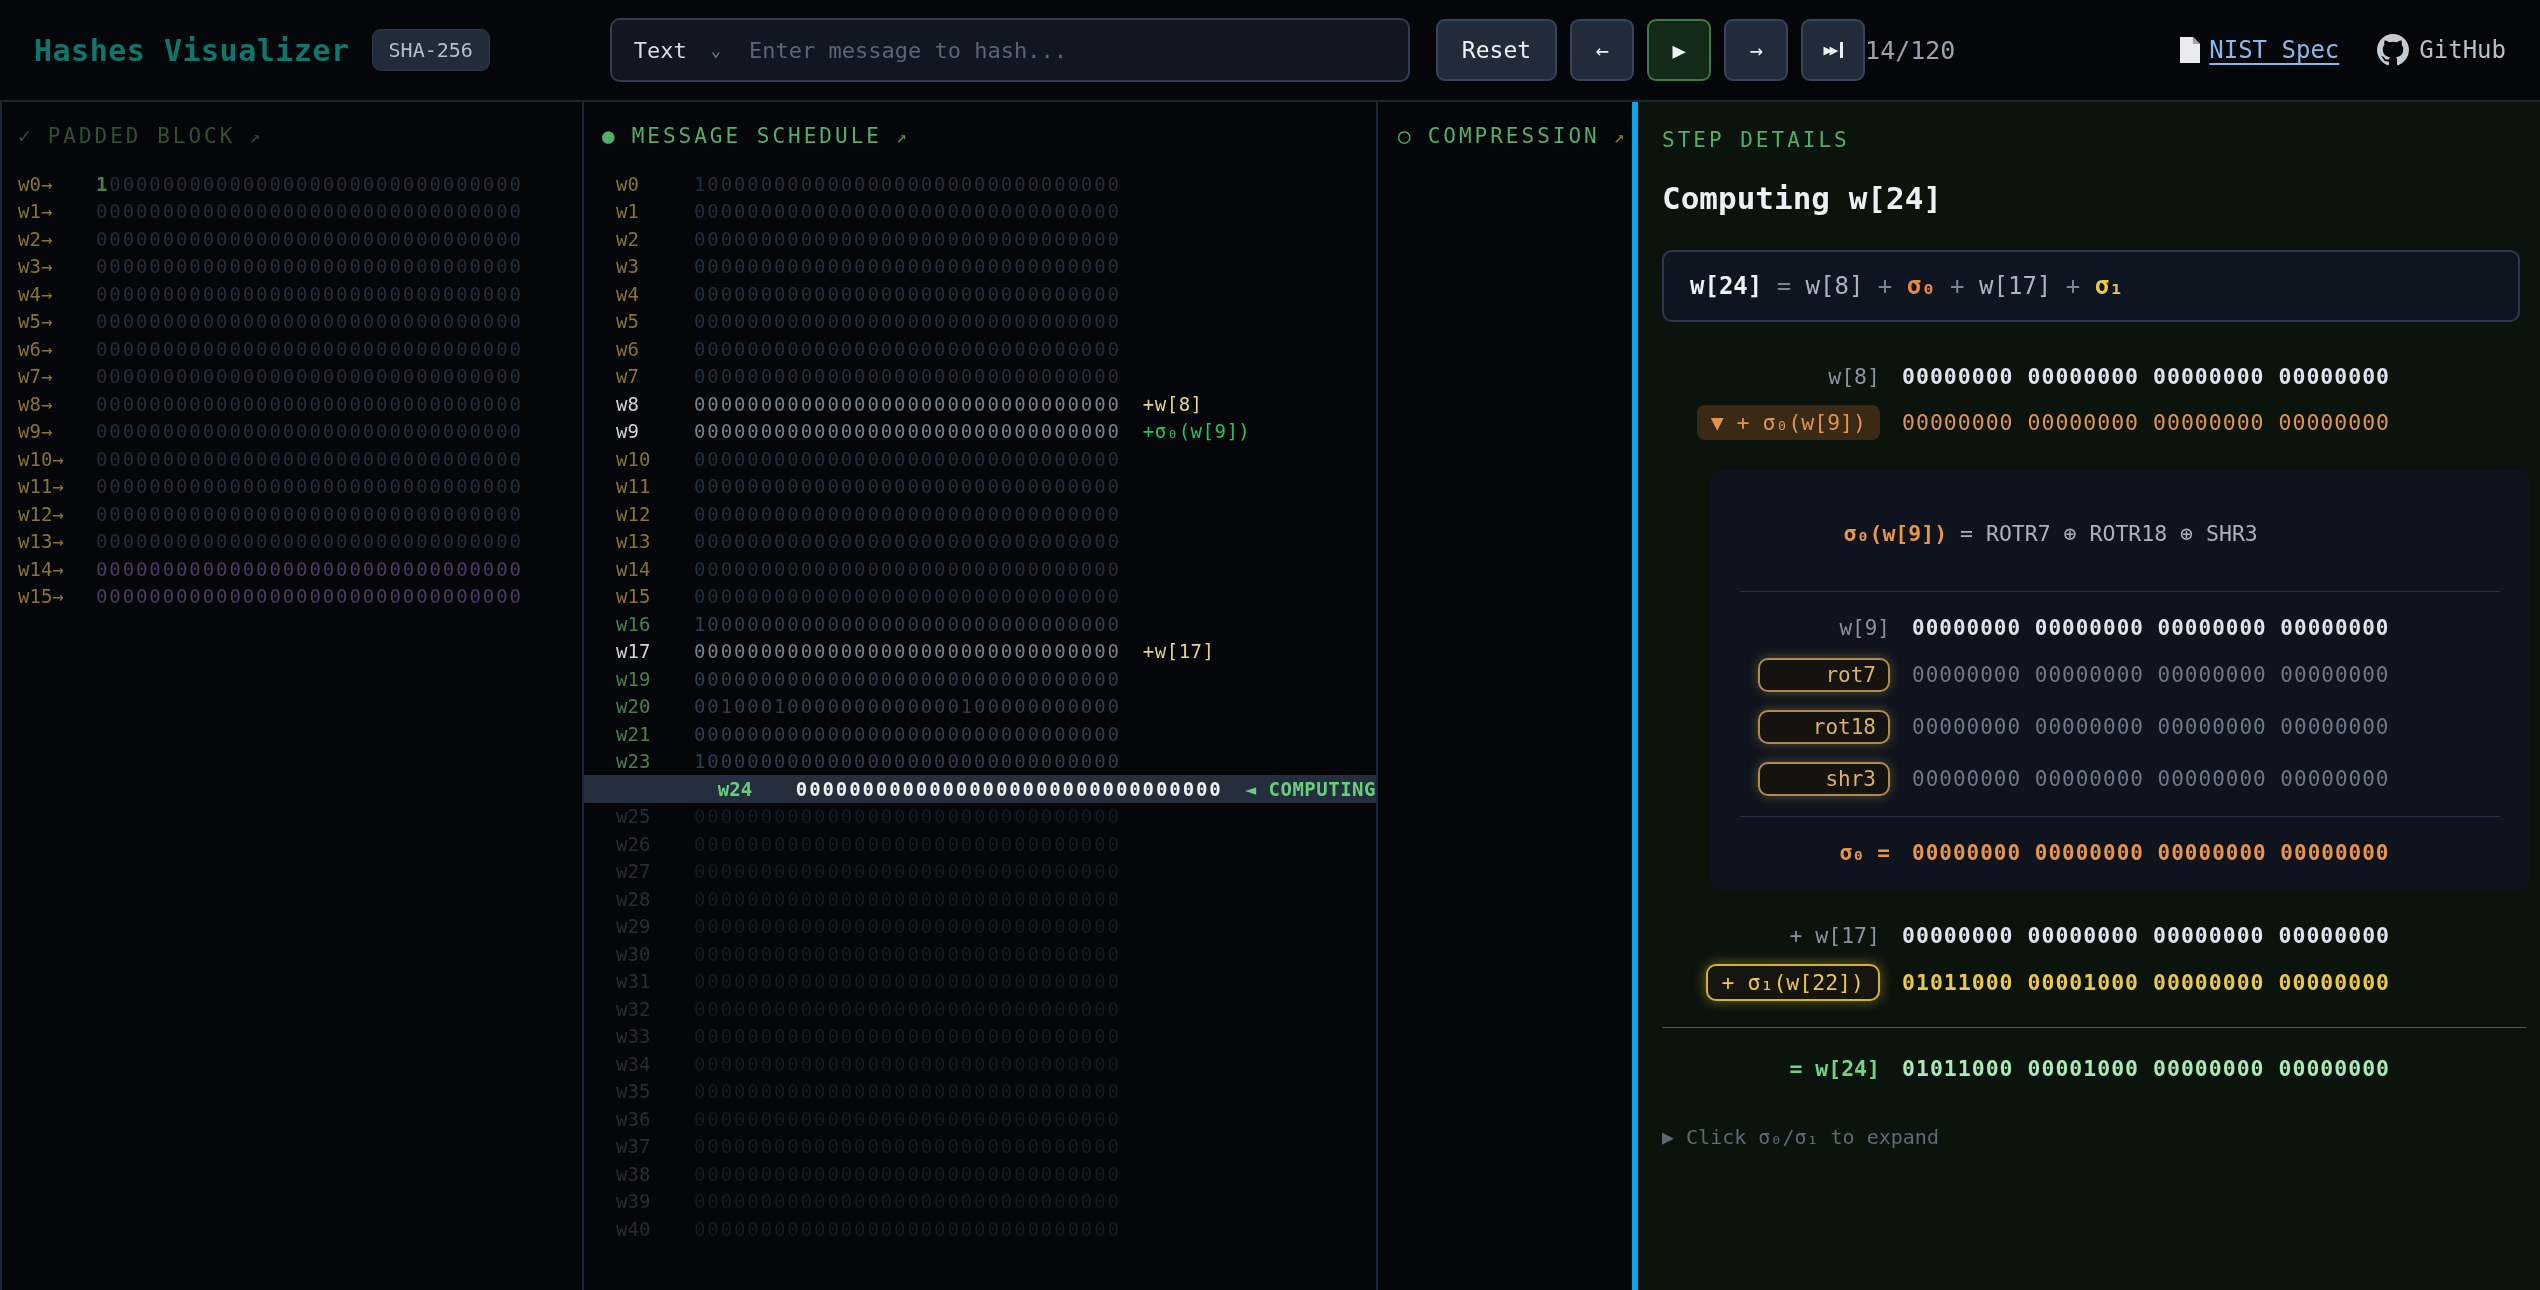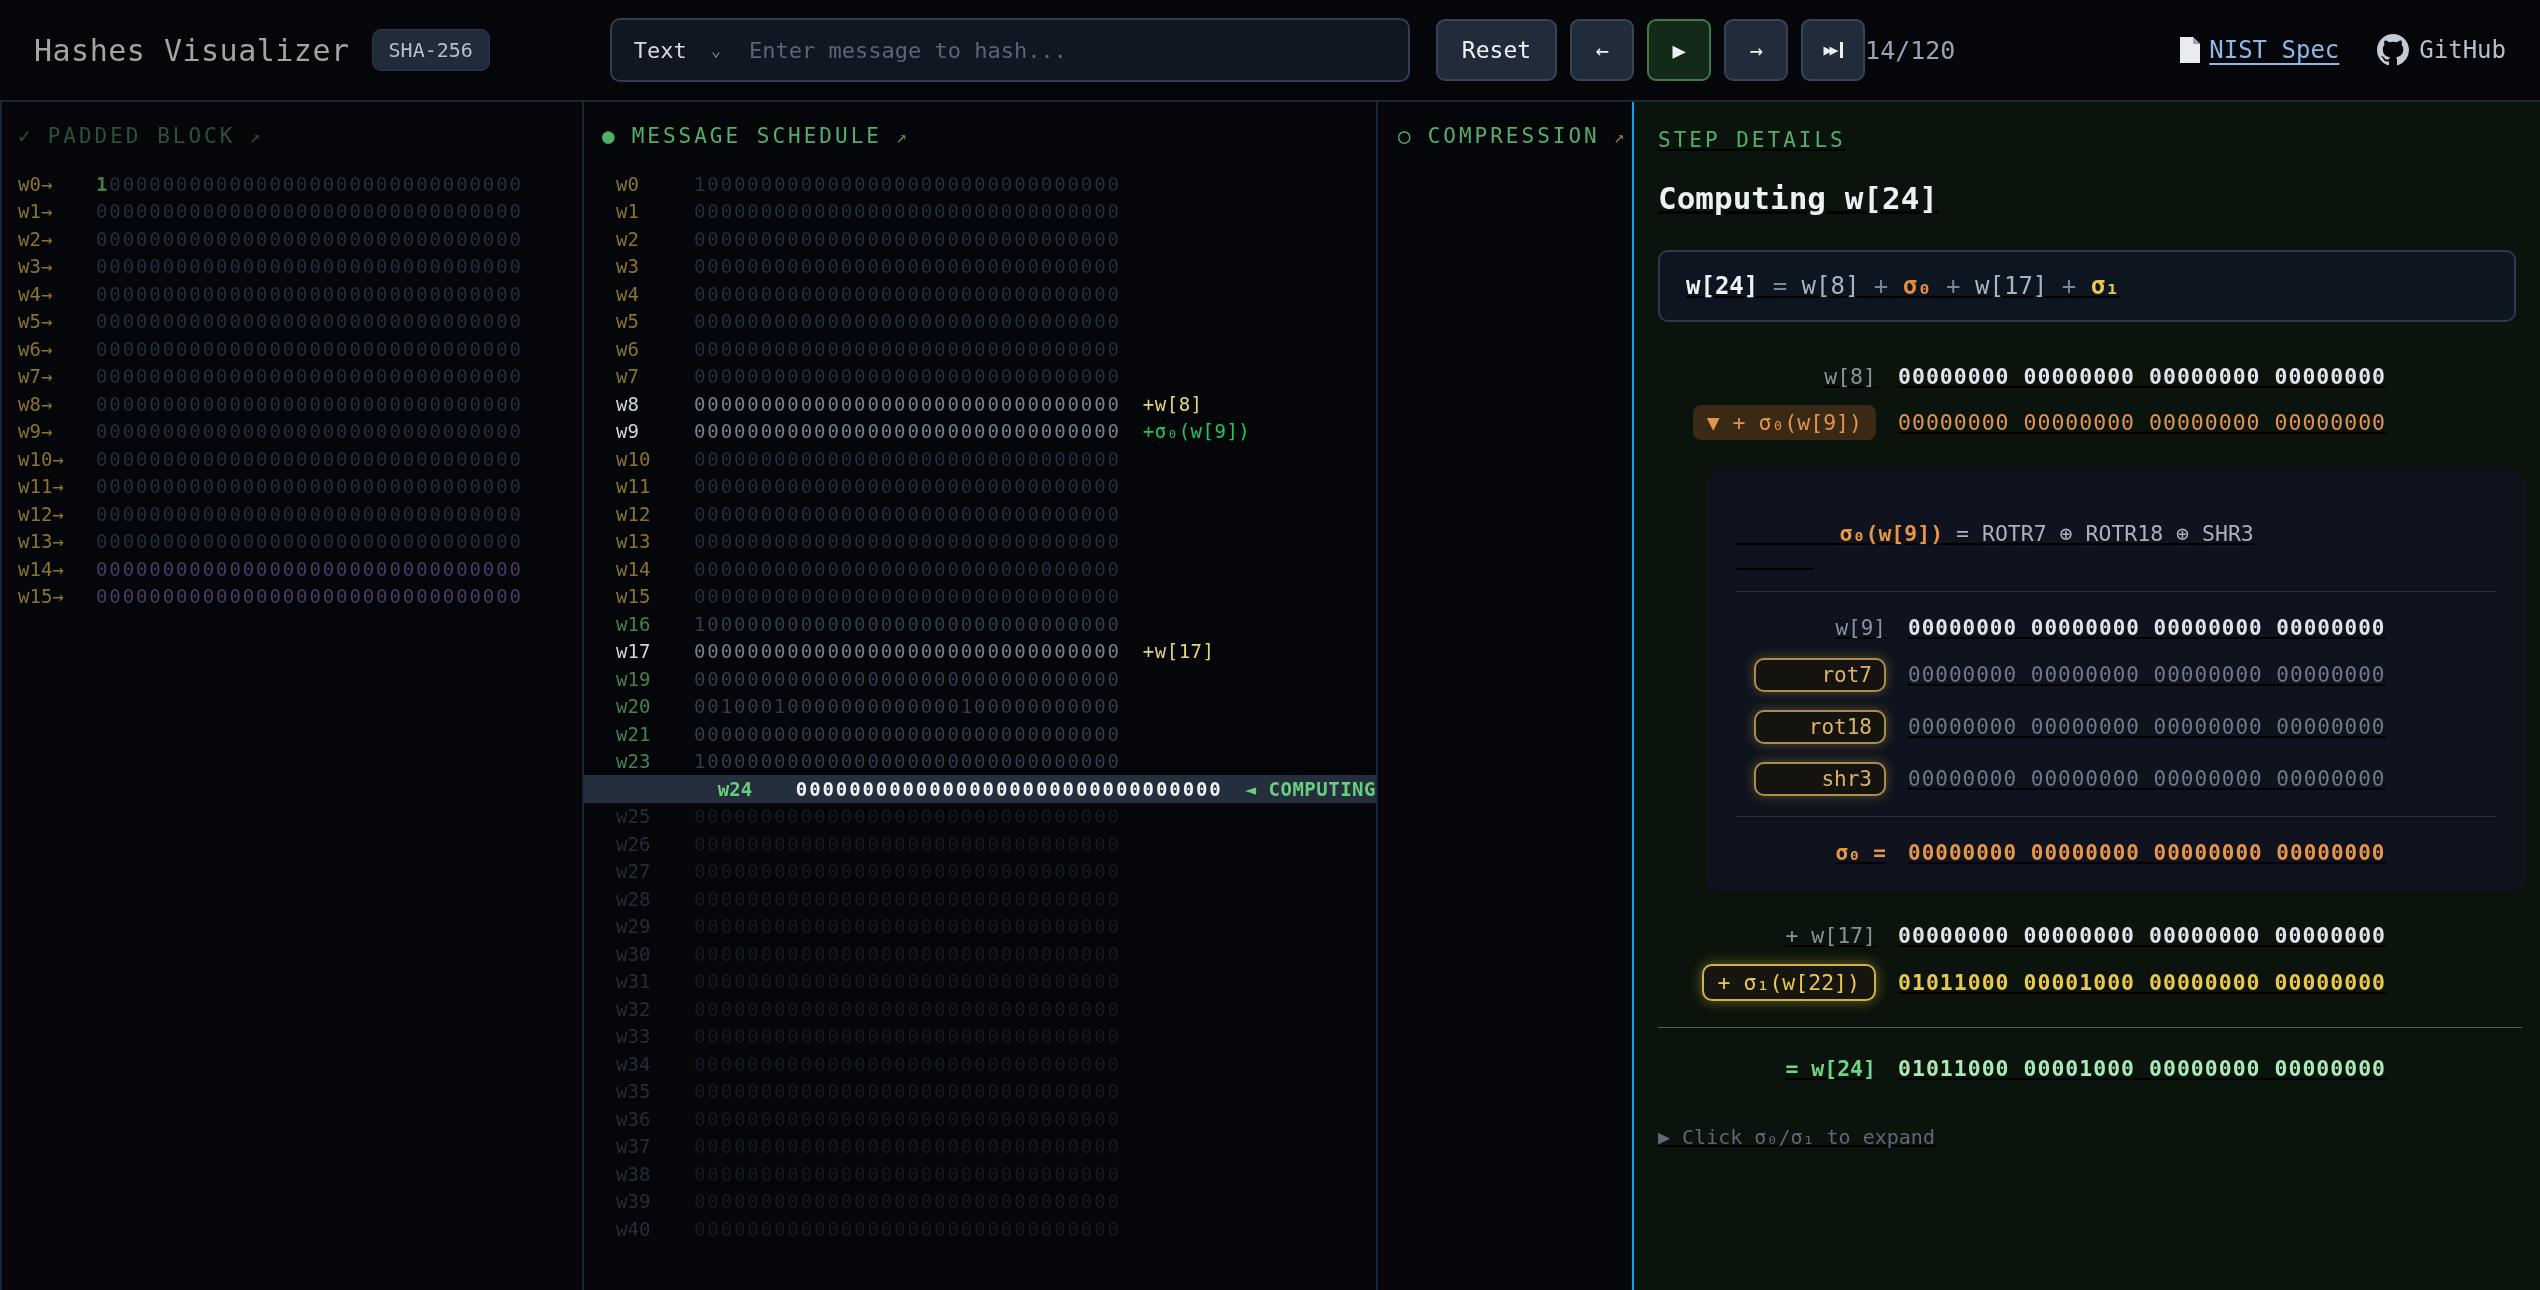--- a/index.html
+++ b/index.html
@@ -1,19 +1,19 @@
 <!DOCTYPE html>
 <html><head>
 <meta charset="utf-8">
 <style>
   html,body{margin:0;padding:0;width:2540px;height:1290px;overflow:hidden;background:#040609;
     font-family:"DejaVu Sans Mono",monospace;-webkit-font-smoothing:antialiased;}
   
   .header{height:100px;display:flex;align-items:center;padding:0 34px;border-bottom:2px solid #1b2433;}
-  .app-title{font-size:30px;font-weight:normal;color:#a3a3a3;letter-spacing:.5px;}
+  .app-title{font-size:30px;font-weight:bold;color:#0f766e;letter-spacing:.5px;}
   .badge{margin-left:22px;background:#222b39;border:1px solid #2e3848;color:#b7bfcb;font-size:20px;
     padding:8px 16px;border-radius:9px;}
   .input-group{margin-left:120px;width:800px;height:64px;background:#101722;border:2px solid #323d52;
     border-radius:10px;display:flex;align-items:center;padding:0 22px;box-sizing:border-box;}
   .mode-select{display:flex;align-items:center;cursor:pointer;}
   .mode-label{color:#d7dce3;font-size:22px;}
   .chev{color:#7c879a;font-size:17px;margin-left:24px;}
   .msg-input{flex:1;margin-left:26px;background:transparent;border:none;outline:none;
     color:#d7dce3;font-size:22px;font-family:"DejaVu Sans Mono",monospace;}
   .msg-input::placeholder{color:#5b6576;}
@@ -29,21 +29,21 @@
   .hlinks{margin-left:auto;display:flex;align-items:center;gap:38px;}
   .nist{display:flex;align-items:center;gap:8px;color:#8cb8e8;font-size:24px;
     text-decoration:underline;text-underline-offset:5px;cursor:pointer;}
   .gh{display:flex;align-items:center;gap:10px;color:#b7bfc9;font-size:24px;cursor:pointer;}
   
   .main{display:flex;height:1188px;}
   .panel{box-sizing:border-box;overflow:hidden;}
   .p1{width:584px;border-left:2px solid #1b2433;border-right:2px solid #1b2433;padding:22px 0 0 16px;}
   .p2{width:794px;border-right:2px solid #1b2433;padding:22px 0 0 0;}
   .p3{width:254px;padding:22px 0 0 20px;}
-  .p4{flex:1;border-left:2px solid #0ea5e9;background:#0a130c;padding:26px 4px 0 24px;text-decoration:underline;}
+  .p4{flex:1;border-left:6px solid #0ea5e9;background:#0a130c;padding:26px 4px 0 24px;}
   .phead{font-size:21px;letter-spacing:3px;margin-bottom:22px;cursor:pointer;display:flex;gap:14px;align-items:center;}
   .ph-dim{color:#2f4f38;}
   .ph-green{color:#54ae6a;}
   .ph-expand-dim{color:#2f4f38;font-size:18px;}
   .ph-expand-green{color:#927c3e;font-size:18px;}
   .ph-expand-g2{color:#4a9a5e;font-size:18px;}
   .p2 .phead{padding-left:18px;}
   
   .brow{display:flex;align-items:center;height:27.5px;font-size:19px;white-space:pre;}
   .p1 .brow{padding-left:0;}

